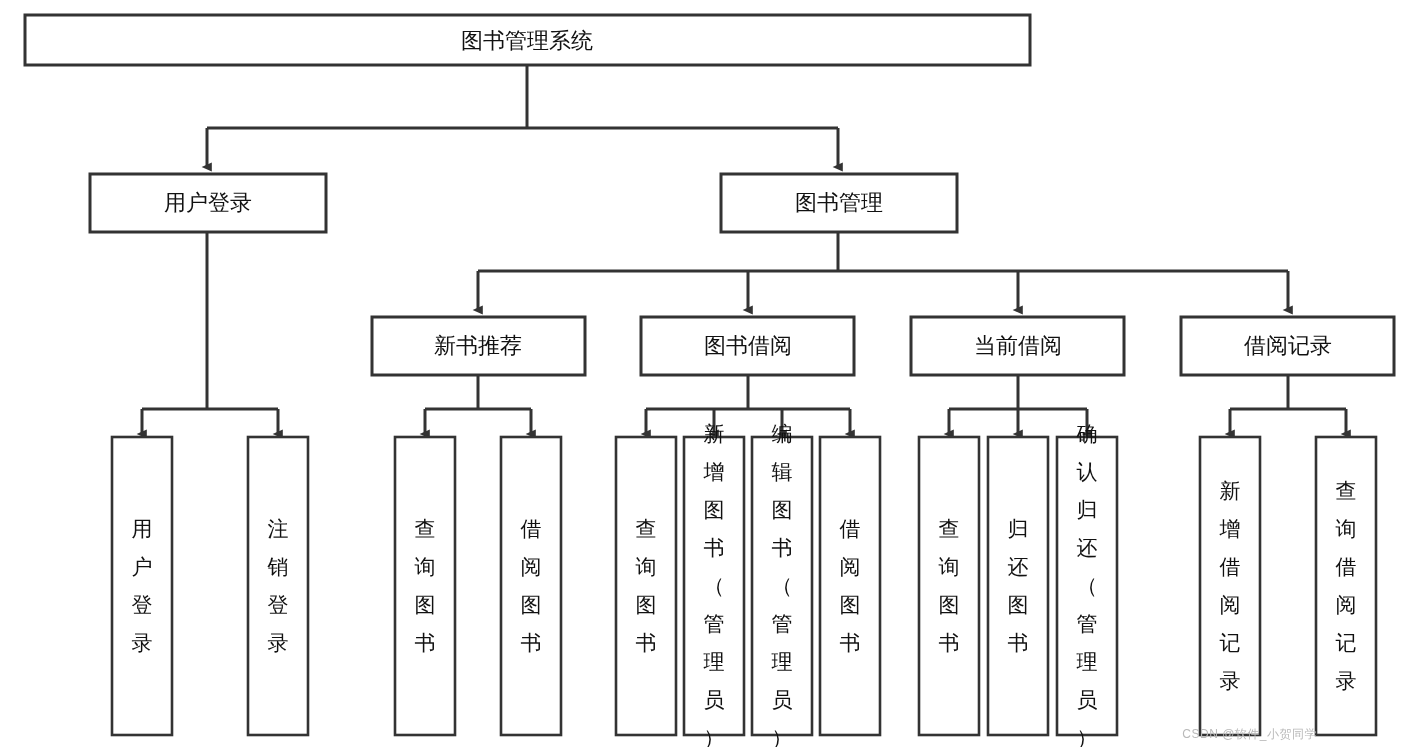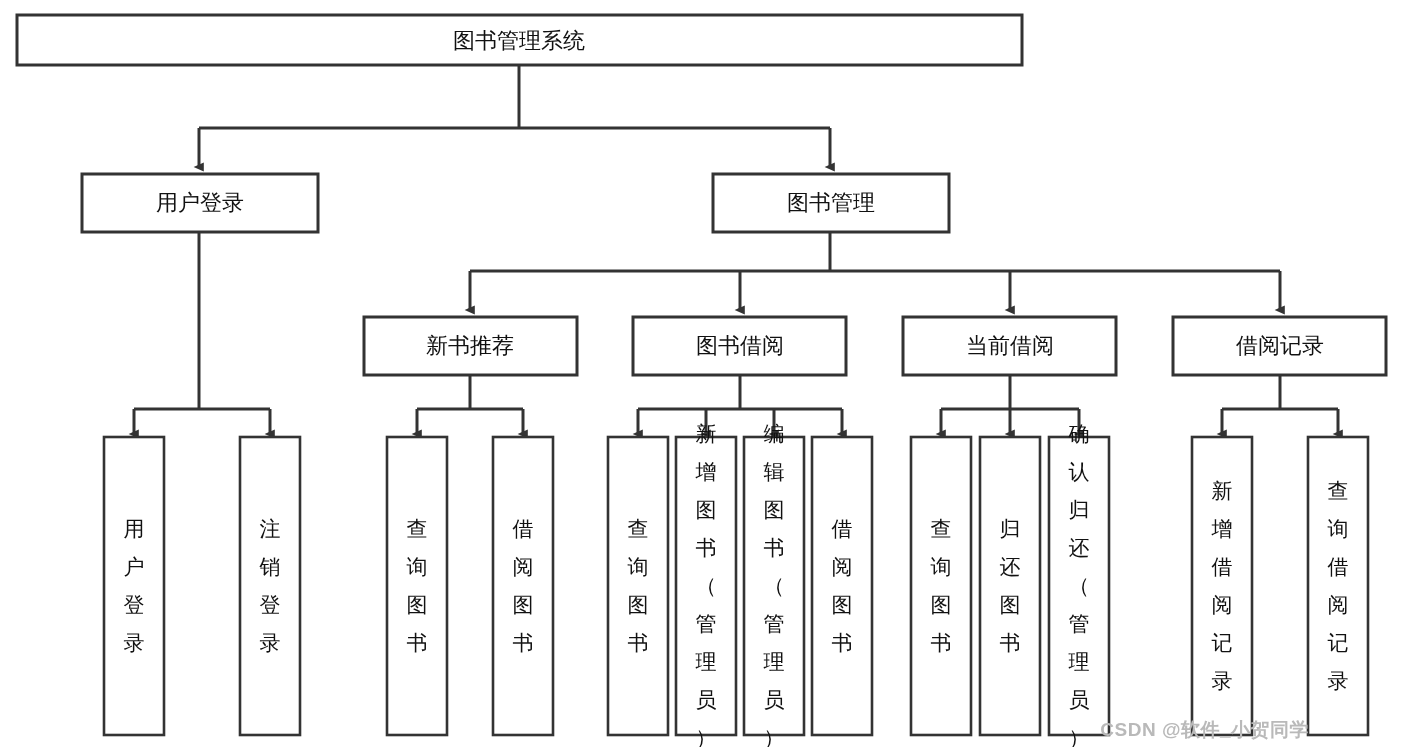--- a/index.html
+++ b/index.html
@@ -9,21 +9,21 @@
   }
   body {
     width: 1405px;
     height: 747px;
     font-family: "Liberation Sans", "DejaVu Sans", sans-serif;
     overflow: hidden;
     position: relative;
   }
   #diagram-root {
     position: absolute;
-    left: 0;
+    left: 8px;
     top: 0;
     width: 1317px;
     height: 747px;
   }
   svg#flowchart {
     display: block;
     width: 1405px;
     height: 747px;
   }
   .node-rect {
@@ -53,26 +53,25 @@
     font-family: "Liberation Sans", "DejaVu Sans", sans-serif;
     font-size: 21px;
     fill: #111111;
     text-anchor: middle;
   }
   .watermark-text {
     position: absolute;
     right: 8px;
     bottom: 4px;
     font-family: "Liberation Sans", "DejaVu Sans", sans-serif;
-    font-size: 19px;
+    font-size: 12px;
     color: #b9b9b9;
     letter-spacing: 0.5px;
     white-space: nowrap;
     pointer-events: none;
-    font-weight: bold;
   }
 </style>
 </head>
 <body>
 
 <div id="diagram-root">
   <svg id="flowchart" viewBox="0 0 1405 747" xmlns="http://www.w3.org/2000/svg">
 
     <defs>
       <marker id="arrowhead" markerWidth="11" markerHeight="11" refX="4.6" refY="5.2" orient="auto" markerUnits="userSpaceOnUse">

